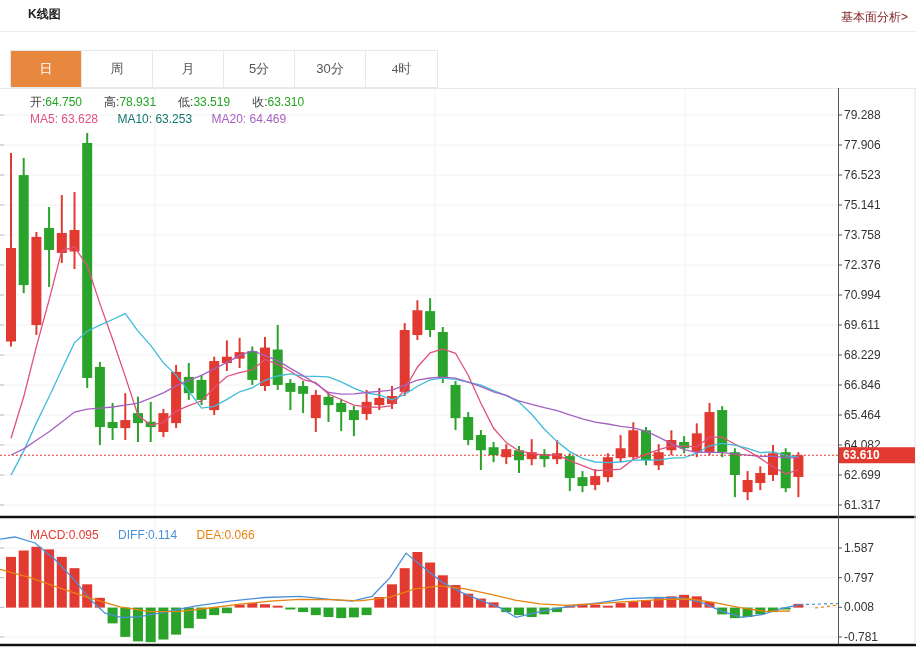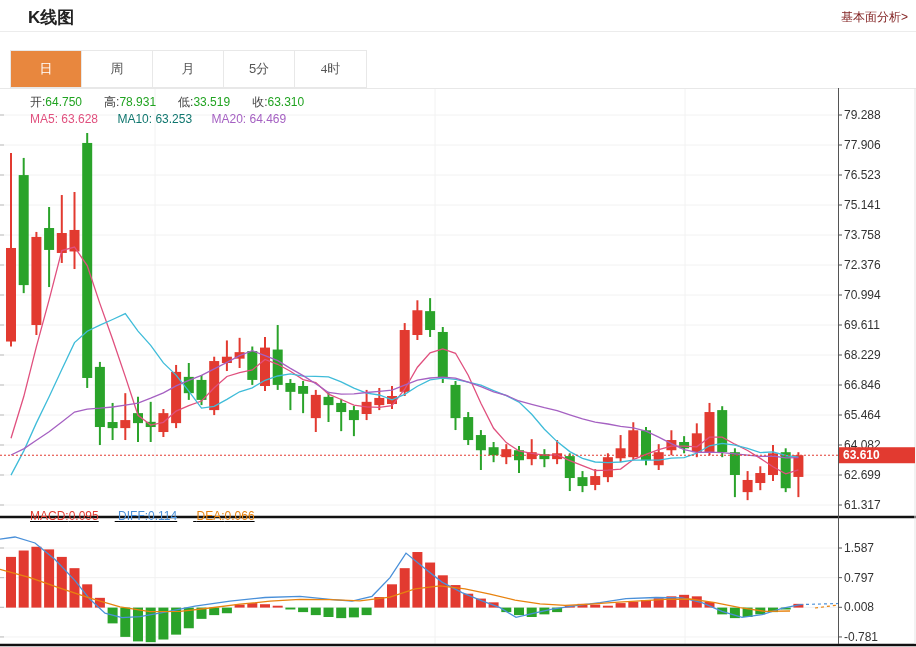--- a/index.html
+++ b/index.html
@@ -1,50 +1,51 @@
 <!DOCTYPE html>
 <html><head>
 <meta charset="utf-8">
 <style>
   html,body{margin:0;padding:0;background:#fff;}
   body{width:916px;height:647px;position:relative;overflow:hidden;
        font-family:"Liberation Sans",sans-serif;}
   .topbar{position:absolute;left:0;top:0;width:916px;height:31px;
           border-bottom:1px solid #ececec;background:#fff;}
-  .title{position:absolute;left:28px;top:6px;font-size:17px;font-weight:bold;color:#222;}
+  .title{position:absolute;left:28px;top:6px;font-size:12px;font-weight:bold;color:#222;}
   .fund-link{position:absolute;right:8px;top:9px;font-size:12px;color:#7f1d1d;
              text-decoration:none;cursor:pointer;}
   .tabs{position:absolute;left:10px;top:50px;height:38px;display:flex;
         border:1px solid #e8e8e8;box-sizing:border-box;background:#fff;}
   .tab{width:71px;height:36px;line-height:36px;text-align:center;font-size:13px;
        color:#555;border-right:1px solid #e8e8e8;cursor:pointer;box-sizing:border-box;}
   .tab:last-child{border-right:none;font-family:Liberation Serif, serif;}
   .tab.active{background:#e8873e;color:#fff;}
   svg{position:absolute;left:0;top:0;}
   .row{position:absolute;font-size:12px;white-space:nowrap;z-index:5;}
   .ohlc-row{left:30px;top:94px;}
   .ohlc-row .lab{color:#444;}
   .ohlc-row .val{color:#21a321;margin-right:22px;}
   .ma-row{left:30px;top:112px;}
-  .macd-row{left:30px;top:509px;text-decoration:underline;}
+  .macd-row{left:30px;top:528px;}
   .seg{margin-right:16px;}
 </style>
 </head>
 <body>
 
 <div class="topbar">
   <div class="title">K线图</div>
   <a class="fund-link">基本面分析&gt;</a>
 </div>
 
 <div class="tabs" id="tabs">
     <div class="tab active">日</div>
     <div class="tab">周</div>
     <div class="tab">月</div>
     <div class="tab">5分</div>
+    <div class="tab">30分</div>
     <div class="tab">4时</div>
   </div>
 
 <svg id="chart" width="916" height="647" viewBox="0 0 916 647">
     <g>
       <line x1="155" y1="88" x2="155" y2="644" stroke="#f2f2f2" stroke-width="1"></line>
       <line x1="435" y1="88" x2="435" y2="644" stroke="#f2f2f2" stroke-width="1"></line>
       <line x1="685" y1="88" x2="685" y2="644" stroke="#f2f2f2" stroke-width="1"></line>
       <line x1="0" y1="115" x2="838" y2="115" stroke="#f2f2f2"></line>
       <line x1="0" y1="145" x2="838" y2="145" stroke="#f2f2f2"></line>

